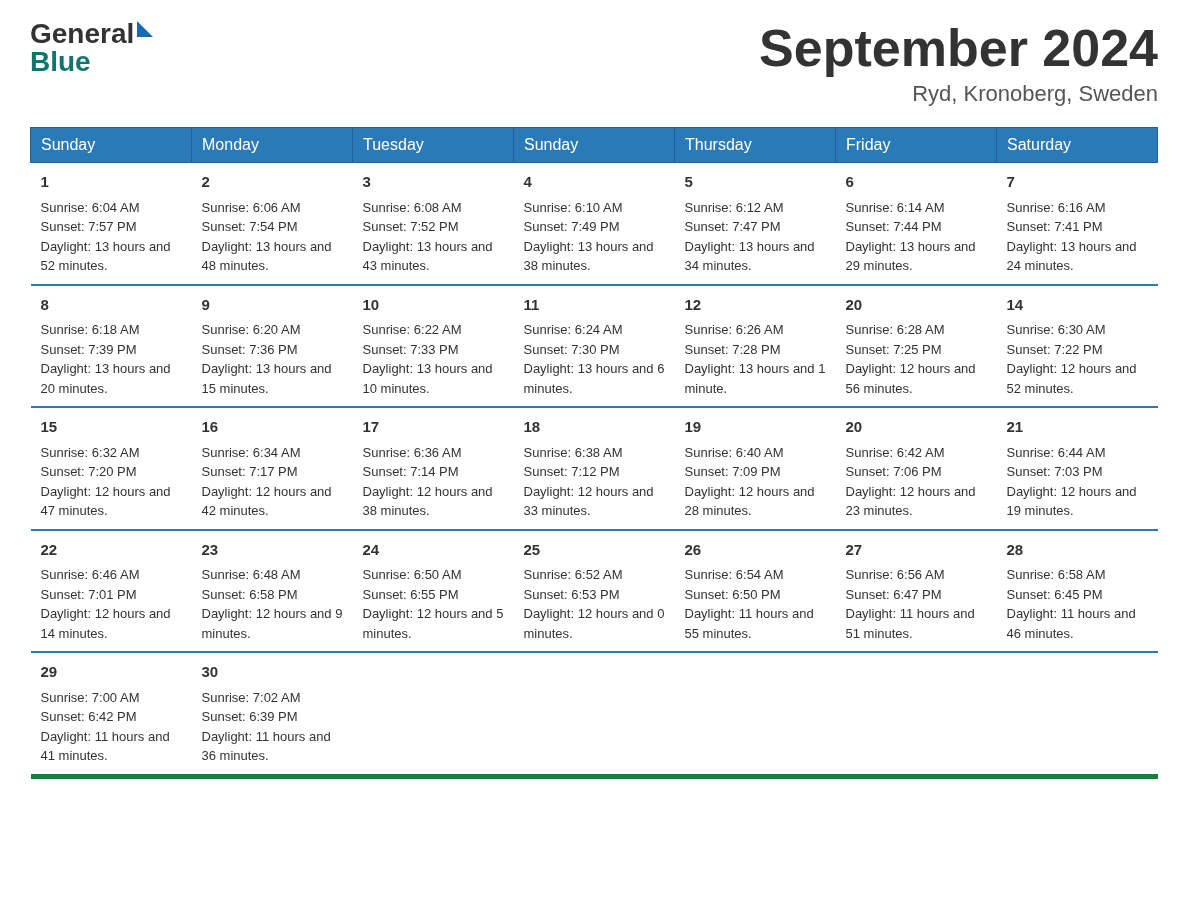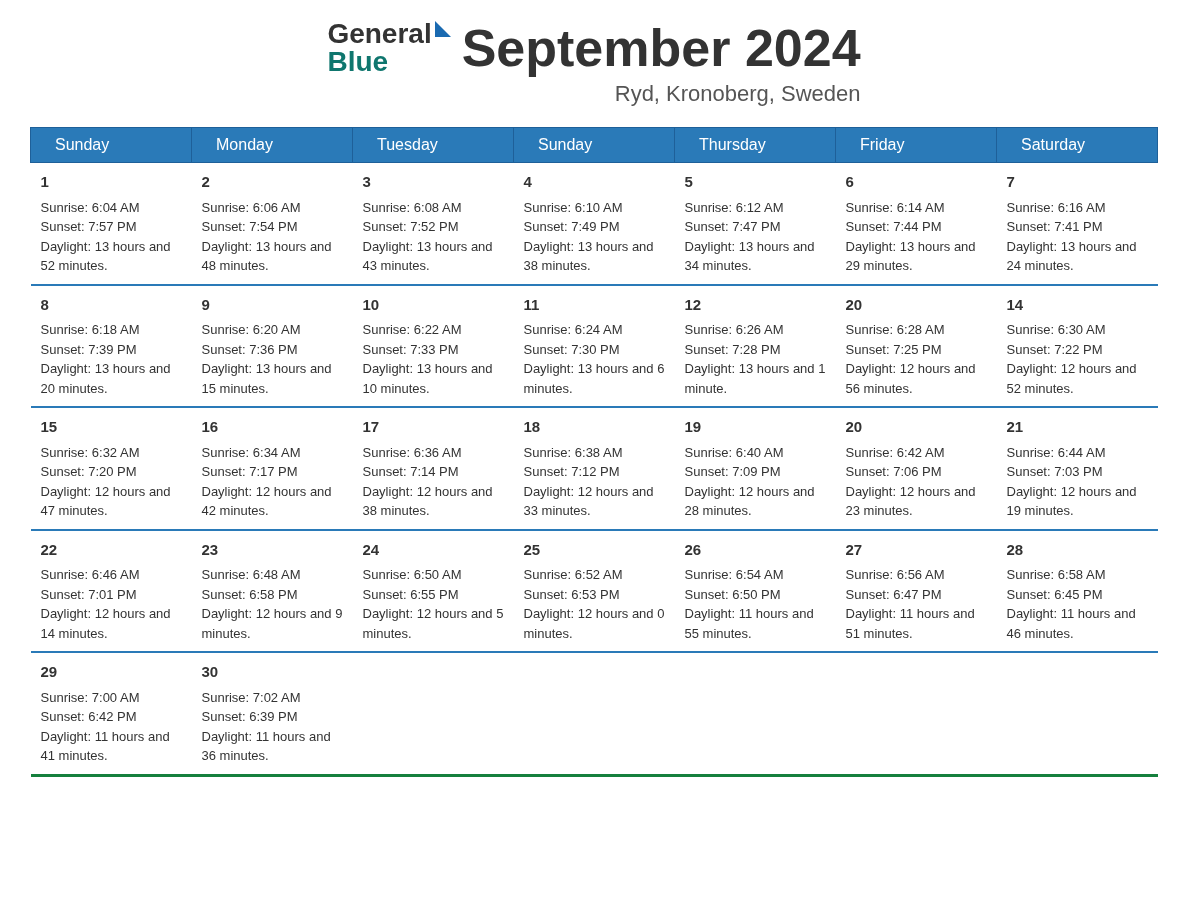--- a/index.html
+++ b/index.html
@@ -4,21 +4,21 @@
   <style>
     * { box-sizing: border-box; margin: 0; padding: 0; }
     body {
       font-family: Arial, sans-serif;
       background: #fff;
       padding: 20px 30px;
       color: #333;
     }
     .header {
       display: flex;
-      justify-content: center;
+      justify-content: space-between;
       align-items: flex-start;
       margin-bottom: 20px;
     }
     .logo {
       display: flex;
       flex-direction: column;
       align-items: flex-start;
     }
     .logo-general {
       font-size: 28px;
@@ -52,35 +52,35 @@
     table {
       width: 100%;
       border-collapse: collapse;
       table-layout: fixed;
     }
     thead th {
       background-color: #2a7ab8;
       color: #fff;
       font-size: 16px;
       font-weight: normal;
-      padding: 8px 24px;
+      padding: 8px 10px;
       text-align: left;
       border: 1px solid #1e6099;
     }
     tbody td {
       vertical-align: top;
       padding: 8px 10px;
       font-size: 13px;
       color: #333;
       border-bottom: 2px solid #2a7ab8;
       line-height: 1.5;
       height: 110px;
     }
     tbody tr:last-child td {
-      border-bottom: 3px solid #15803d;
+      border-bottom: 5px solid #15803d;
     }
     .day-num {
       font-size: 15px;
       font-weight: bold;
       display: block;
       margin-bottom: 4px;
     }
     .day-info {
       font-size: 13px;
       line-height: 1.5;

